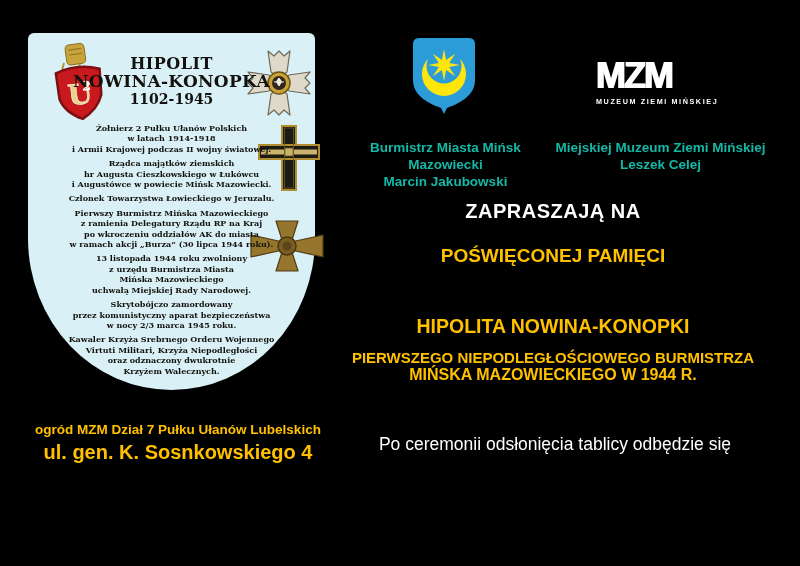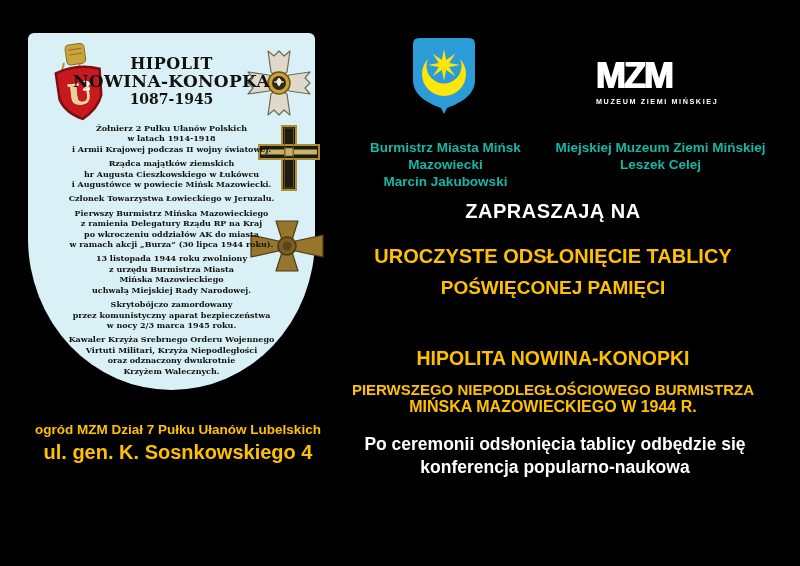--- a/index.html
+++ b/index.html
@@ -46,21 +46,21 @@
 
   .announce{position:absolute;left:328px;top:245px;width:450px;text-align:center;
             color:#ffc000;font-weight:bold;white-space:nowrap;}
   .announce .a0{font-size:20px;margin-bottom:9px;}
   .announce .a1{font-size:19px;margin-bottom:9px;}
   .announce .a2{font-size:19.5px;margin-bottom:11px;margin-top:48px;}
   .announce .a3{font-size:15px;margin-bottom:0;}
   .announce .a4{font-size:16px;text-align:center;}
 
   .note{position:absolute;left:345px;top:433px;width:420px;text-align:center;color:#fff;
-        font-size:17.5px;font-weight:bold;line-height:23px;}
+        font-size:17.5px;font-weight:normal;line-height:23px;}
 </style>
 </head>
 <body>
 
 <div id="poster">
 
   <div class="plaque">
 
     <svg class="medal badge-regiment" width="60" height="80" viewBox="0 0 60 80">
       <g transform="rotate(-8 27 14)">
@@ -104,21 +104,21 @@
         <path d="M2,16 L34,23 L34,31 L2,38 Z"></path>
         <path d="M74,16 L42,23 L42,31 L74,38 Z"></path>
       </g>
       <circle cx="38" cy="27" r="9" fill="#7a5d22" stroke="#493811" stroke-width="1.5"></circle>
       <circle cx="38" cy="27" r="4.5" fill="#5a441a"></circle>
     </svg>
 
     <div class="plaque-title">
       <div class="t1">HIPOLIT</div>
       <div class="t2">NOWINA-KONOPKA</div>
-      <div class="t3">1087-1945</div>
+      <div class="t3">1102-1945</div>
     </div>
 
     <div class="plaque-body">
         <p>Żołnierz 2 Pułku Ułanów Polskich<br>w latach 1914-1918<br>i Armii Krajowej podczas II wojny światowej.</p>
         <p>Rządca majątków ziemskich<br>hr Augusta Cieszkowskiego w Łukówcu<br>i Augustówce w powiecie Mińsk Mazowiecki.</p>
         <p>Członek Towarzystwa Łowieckiego w Jeruzalu.</p>
         <p>Pierwszy Burmistrz Mińska Mazowieckiego<br>z ramienia Delegatury Rządu RP na Kraj<br>po wkroczeniu oddziałów AK do miasta<br>w ramach akcji „Burza” (30 lipca 1944 roku).</p>
         <p>13 listopada 1944 roku zwolniony<br>z urzędu Burmistrza Miasta<br>Mińska Mazowieckiego<br>uchwałą Miejskiej Rady Narodowej.</p>
         <p>Skrytobójczo zamordowany<br>przez komunistyczny aparat bezpieczeństwa<br>w nocy 2/3 marca 1945 roku.</p>
         <p>Kawaler Krzyża Srebrnego Orderu Wojennego<br>Virtuti Militari, Krzyża Niepodległości<br>oraz odznaczony dwukrotnie<br>Krzyżem Walecznych.</p>
@@ -149,25 +149,23 @@
     </div>
     <div class="host-col">
       <div>Miejskiej Muzeum Ziemi Mińskiej</div>
       <div>Leszek Celej</div>
     </div>
   </div>
 
   <div class="lead">ZAPRASZAJĄ NA</div>
 
   <div class="announce">
-    <div class="a0">UROCZYSTE ODSŁONIĘCIE TABLICY</div>
     <div class="a1">POŚWIĘCONEJ PAMIĘCI</div>
     <div class="a2">HIPOLITA NOWINA-KONOPKI</div>
     <div class="a3">PIERWSZEGO NIEPODLEGŁOŚCIOWEGO BURMISTRZA</div>
     <div class="a4">MIŃSKA MAZOWIECKIEGO W 1944 R.</div>
   </div>
 
   <div class="note">
     <div>Po ceremonii odsłonięcia tablicy odbędzie się</div>
-    <div>konferencja popularno-naukowa</div>
   </div>
 
 </div>
 
 </body></html>

